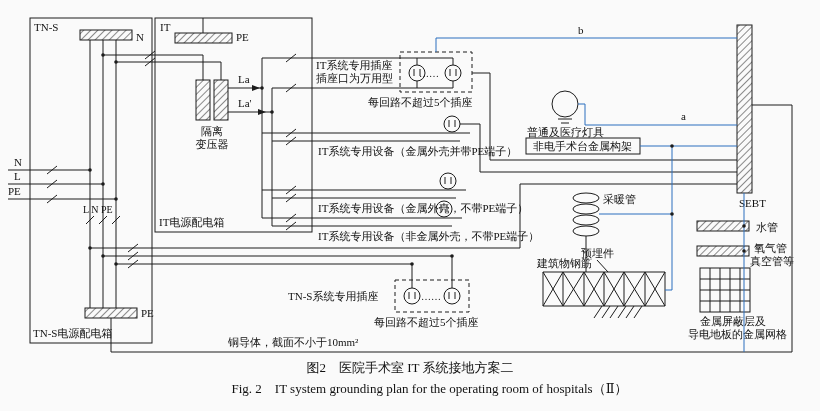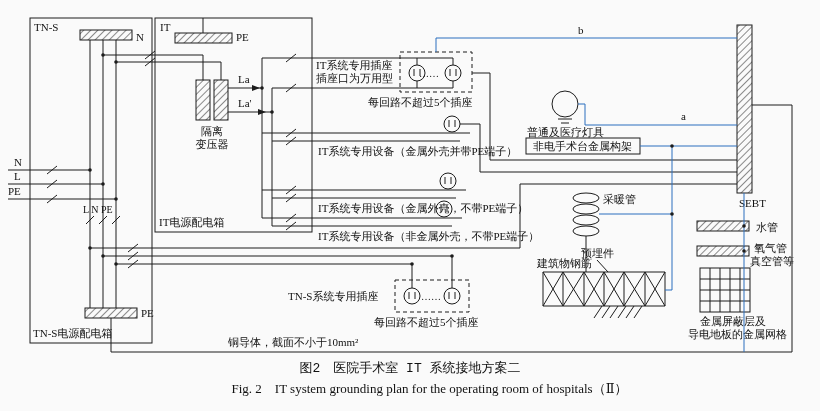--- a/index.html
+++ b/index.html
@@ -11,21 +11,21 @@
     stroke:var(--line); stroke-width:1; fill:none;}
   svg .bus{fill:url(#hatch);}
   svg .blue{stroke:var(--bond);}
   svg .dot{fill:var(--line);stroke:none;}
   svg .arrow{fill:var(--line);stroke:none;}
   svg .dashed{stroke-dasharray:4 3;}
   svg text{stroke:none;fill:#111;font-size:11px;
     font-family:"Liberation Serif","DejaVu Serif",serif;}
   svg text.small{font-size:10px;}
   .caption{text-align:center;color:#111;}
-  .caption .zh{font-size:13px;margin-top:1px;font-family:Liberation Mono, monospace;}
+  .caption .zh{font-size:13px;margin-top:1px;}
   .caption .en{font-size:13px;margin-top:3px;padding-left:39px;}
 </style>
 </head>
 <body style="background: rgb(250, 250, 250);">
 
 <svg width="820" height="358" viewBox="0 0 820 358">
   <defs>
     <pattern id="hatch" patternUnits="userSpaceOnUse" width="5" height="5" patternTransform="rotate(45)">
       <line x1="0" y1="0" x2="0" y2="5" stroke="#1c1c1c" stroke-width="1"></line>
     </pattern>

